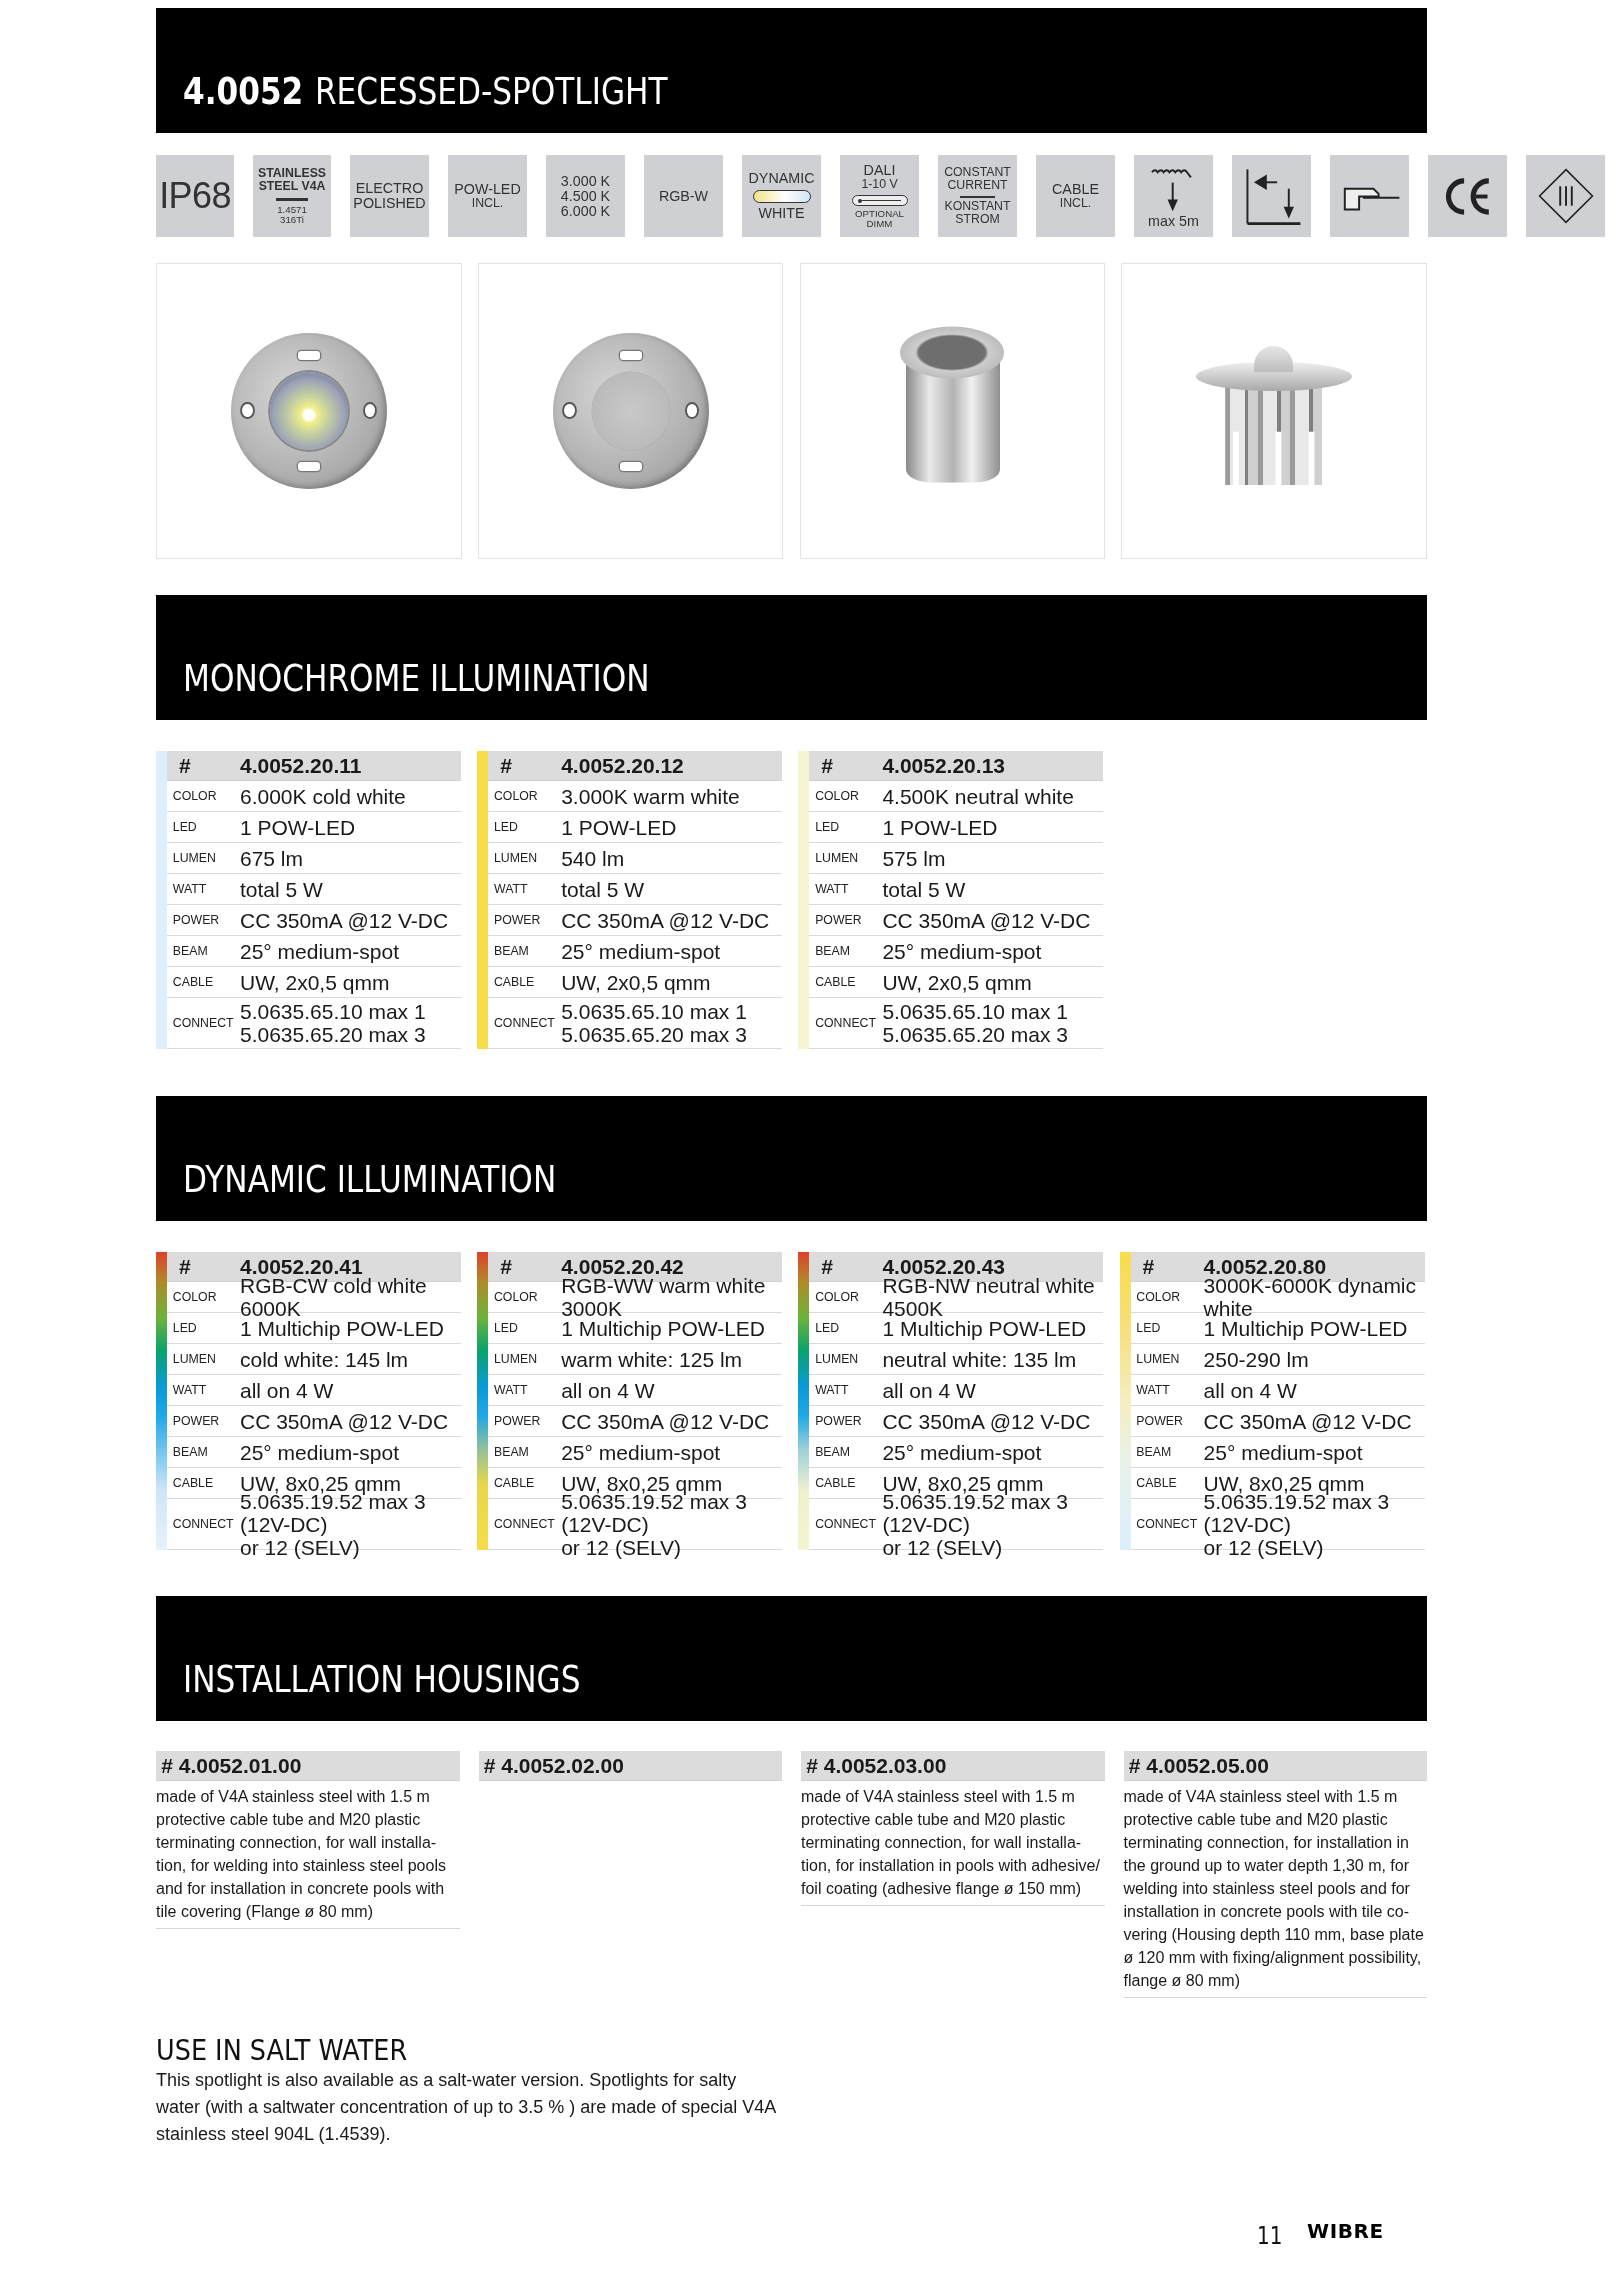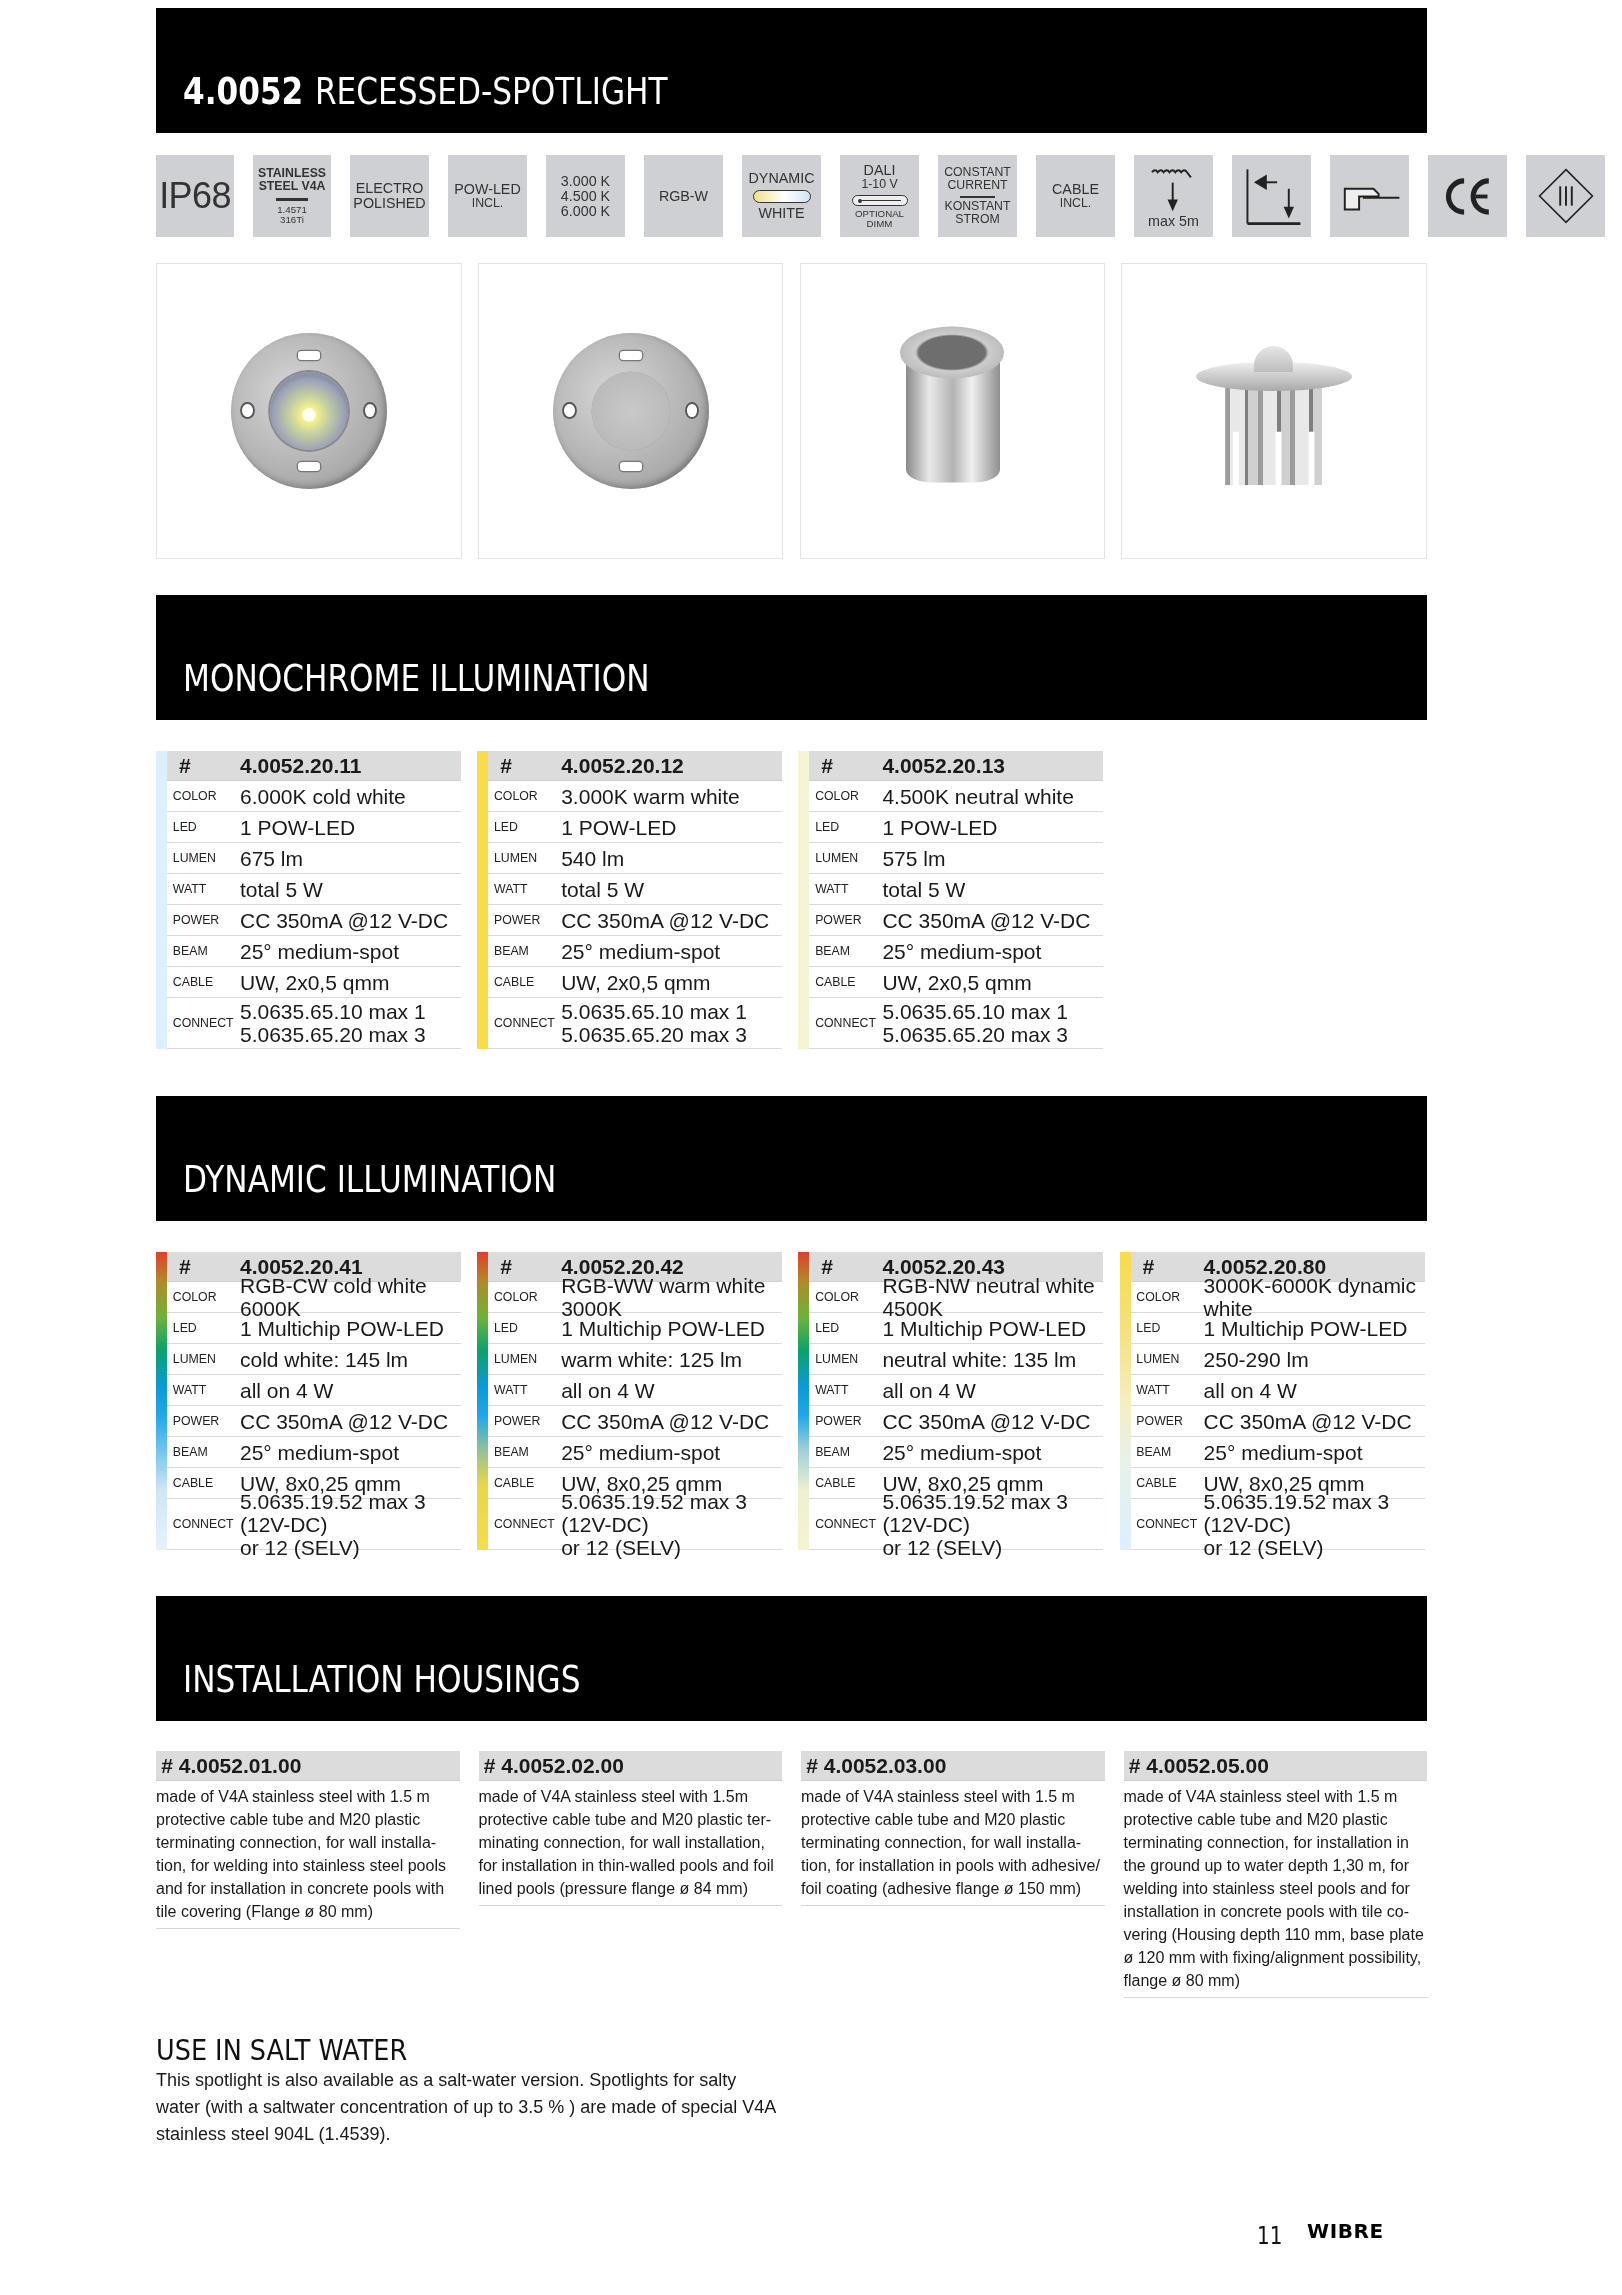--- a/index.html
+++ b/index.html
@@ -521,21 +521,20 @@
   <div class="st">INSTALLATION HOUSINGS</div>
 </div>
 
 <div class="housing-group">
   <div class="hcard">
     <div class="hh"># 4.0052.01.00</div>
     <div class="hd">made of V4A stainless steel with 1.5 m protective cable tube and M20 plastic terminating connection, for wall installa-tion, for welding into stainless steel pools and for installation in concrete pools with tile covering (Flange ø 80 mm)</div>
   </div>
   <div class="hcard">
     <div class="hh"># 4.0052.02.00</div>
-    <div class="hd">made of V4A stainless steel with 1.5m protective cable tube and M20 plastic ter-minating connection, for wall installation, for installation in thin-walled pools and foil lined pools (pressure flange ø 84 mm)</div>
   </div>
   <div class="hcard">
     <div class="hh"># 4.0052.03.00</div>
     <div class="hd">made of V4A stainless steel with 1.5 m protective cable tube and M20 plastic terminating connection, for wall installa-tion, for installation in pools with adhesive/ foil coating (adhesive flange ø 150 mm)</div>
   </div>
   <div class="hcard">
     <div class="hh"># 4.0052.05.00</div>
     <div class="hd">made of V4A stainless steel with 1.5 m protective cable tube and M20 plastic terminating connection, for installation in the ground up to water depth 1,30 m, for welding into stainless steel pools and for installation in concrete pools with tile co-vering (Housing depth 110 mm, base plate ø 120 mm with fixing/alignment possibility, flange ø 80 mm)</div>
   </div>
 </div>

